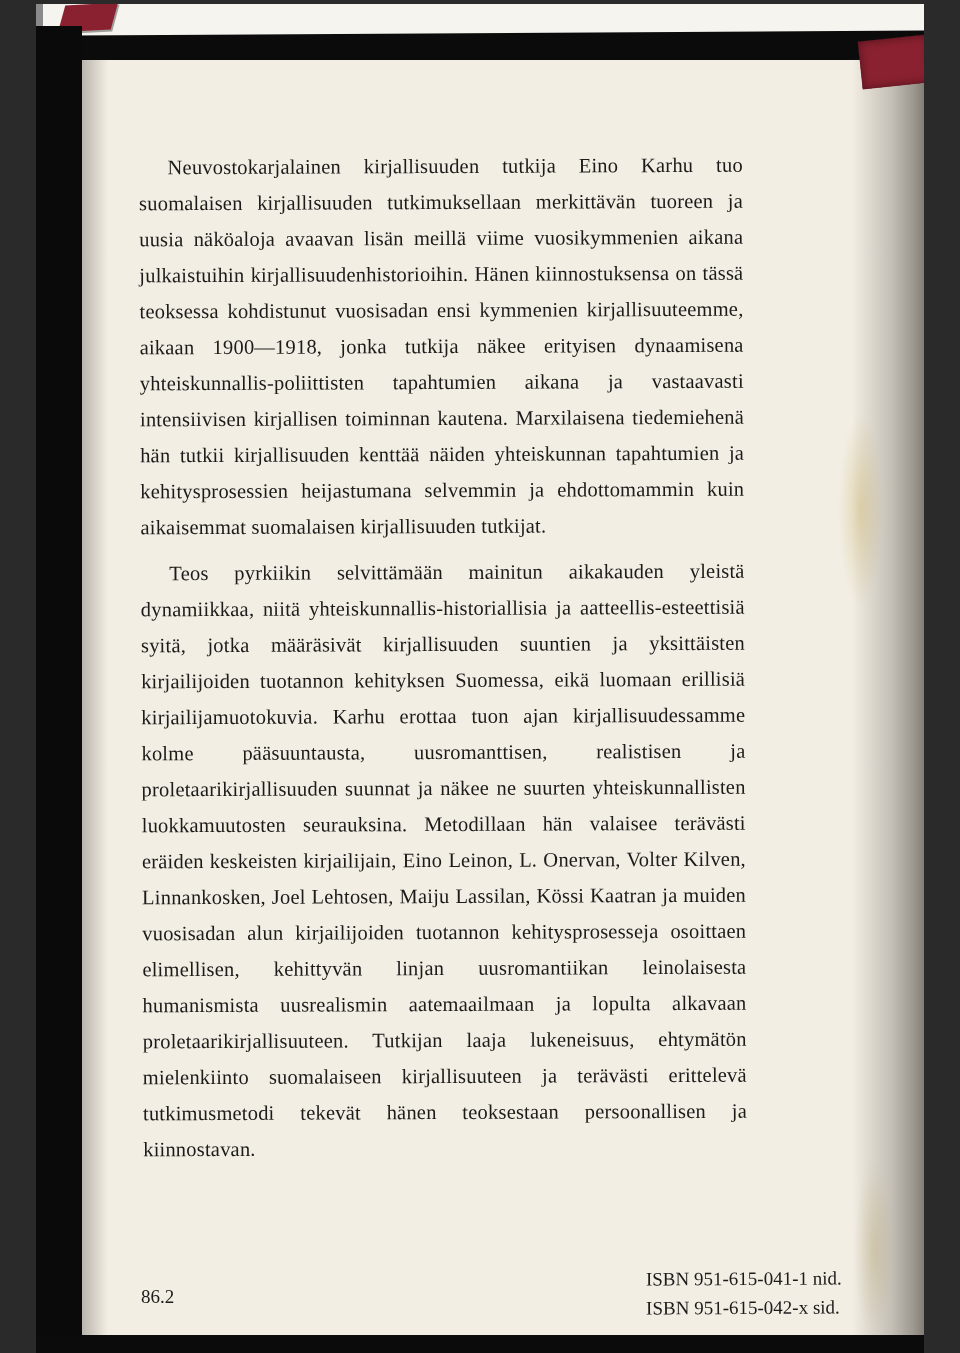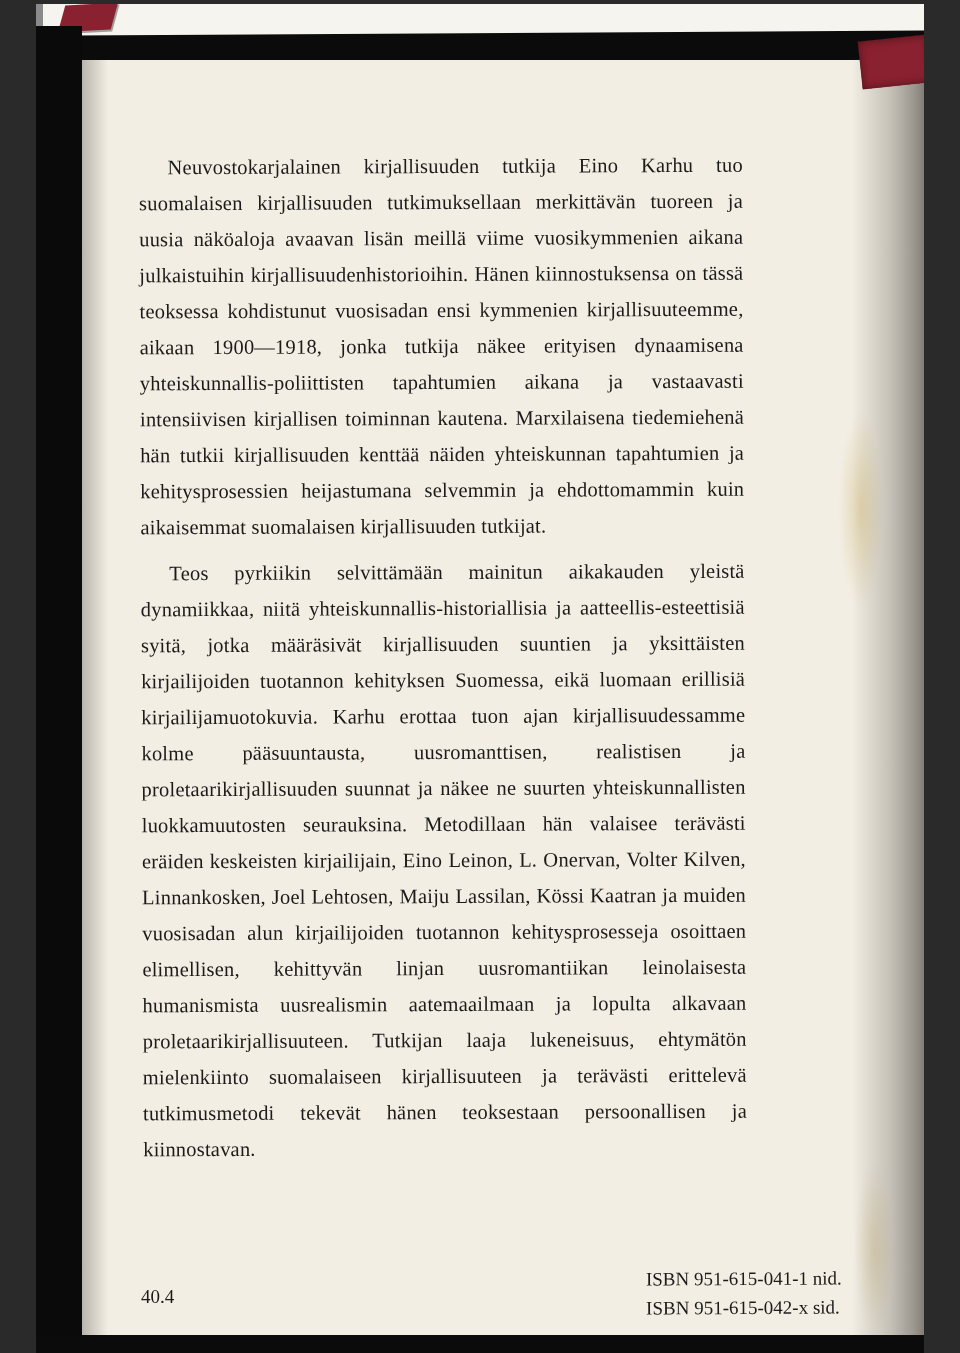--- a/index.html
+++ b/index.html
@@ -129,21 +129,21 @@
     <div class="left-inner-shade"></div>
     <div class="right-shade"></div>
     <div class="smudge s1"></div>
     <div class="smudge s2"></div>
 
     <div class="text-block">
       <p>Neuvostokarjalainen kirjallisuuden tutkija Eino Karhu tuo suomalaisen kirjallisuuden tutkimuksellaan merkittävän tuoreen ja uusia näköaloja avaavan lisän meillä viime vuosikymmenien aikana julkaistuihin kirjallisuudenhistorioihin. Hänen kiinnostuksensa on tässä teoksessa kohdistunut vuosisadan ensi kymmenien kirjallisuuteemme, aikaan 1900—1918, jonka tutkija näkee erityisen dynaamisena yhteiskunnallis-poliittisten tapahtumien aikana ja vastaavasti intensiivisen kirjallisen toiminnan kautena. Marxilaisena tiedemiehenä hän tutkii kirjallisuuden kenttää näiden yhteiskunnan tapahtumien ja kehitysprosessien heijastumana selvemmin ja ehdottomammin kuin aikaisemmat suomalaisen kirjallisuuden tutkijat.</p>
       <p>Teos pyrkiikin selvittämään mainitun aikakauden yleistä dynamiikkaa, niitä yhteiskunnallis-historiallisia ja aatteellis-esteettisiä syitä, jotka määräsivät kirjallisuuden suuntien ja yksittäisten kirjailijoiden tuotannon kehityksen Suomessa, eikä luomaan erillisiä kirjailijamuotokuvia. Karhu erottaa tuon ajan kirjallisuudessamme kolme pääsuuntausta, uusromanttisen, realistisen ja proletaarikirjallisuuden suunnat ja näkee ne suurten yhteiskunnallisten luokkamuutosten seurauksina. Metodillaan hän valaisee terävästi eräiden keskeisten kirjailijain, Eino Leinon, L. Onervan, Volter Kilven, Linnankosken, Joel Lehtosen, Maiju Lassilan, Kössi Kaatran ja muiden vuosisadan alun kirjailijoiden tuotannon kehitysprosesseja osoittaen elimellisen, kehittyvän linjan uusromantiikan leinolaisesta humanismista uusrealismin aatemaailmaan ja lopulta alkavaan proletaarikirjallisuuteen. Tutkijan laaja lukeneisuus, ehtymätön mielenkiinto suomalaiseen kirjallisuuteen ja terävästi erittelevä tutkimusmetodi tekevät hänen teoksestaan persoonallisen ja kiinnostavan.</p>
     </div>
 
-    <div class="footer-left">40.4</div>
+    <div class="footer-left">86.2</div>
 
     <div class="isbn-block">
       <div>ISBN 951-615-041-1 nid.</div>
       <div>ISBN 951-615-042-x sid.</div>
     </div>
   </div>
 
   <div class="red-mark right"></div>
   <div class="bottom-black"></div>
 

